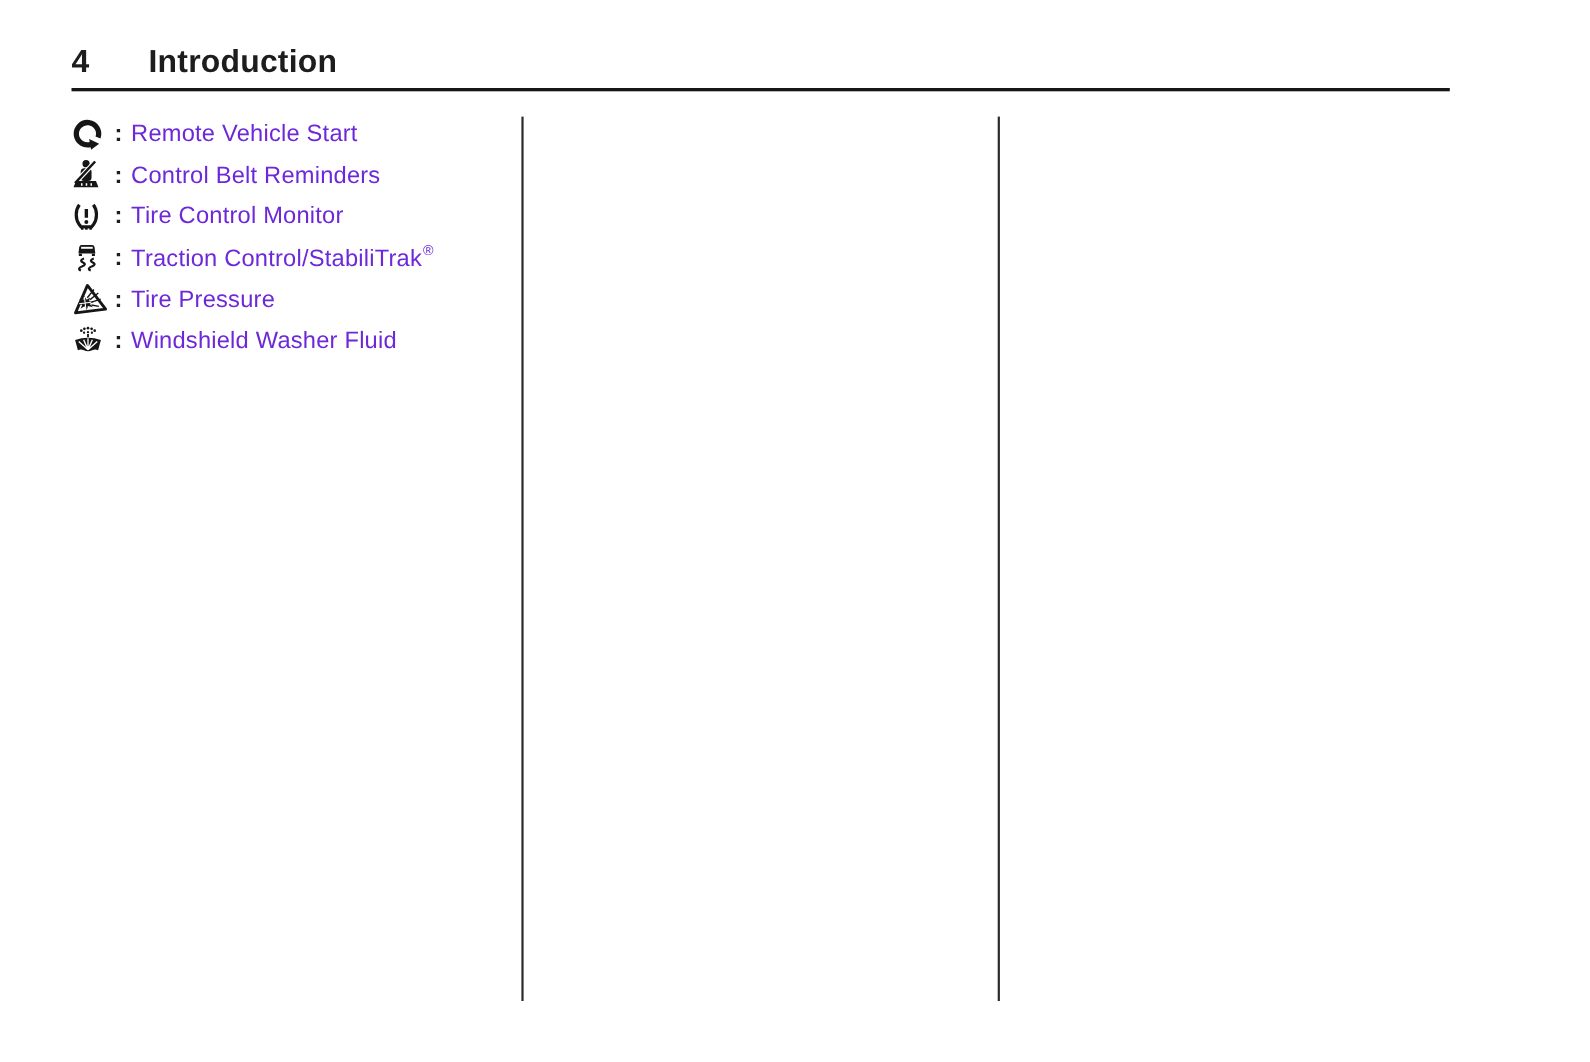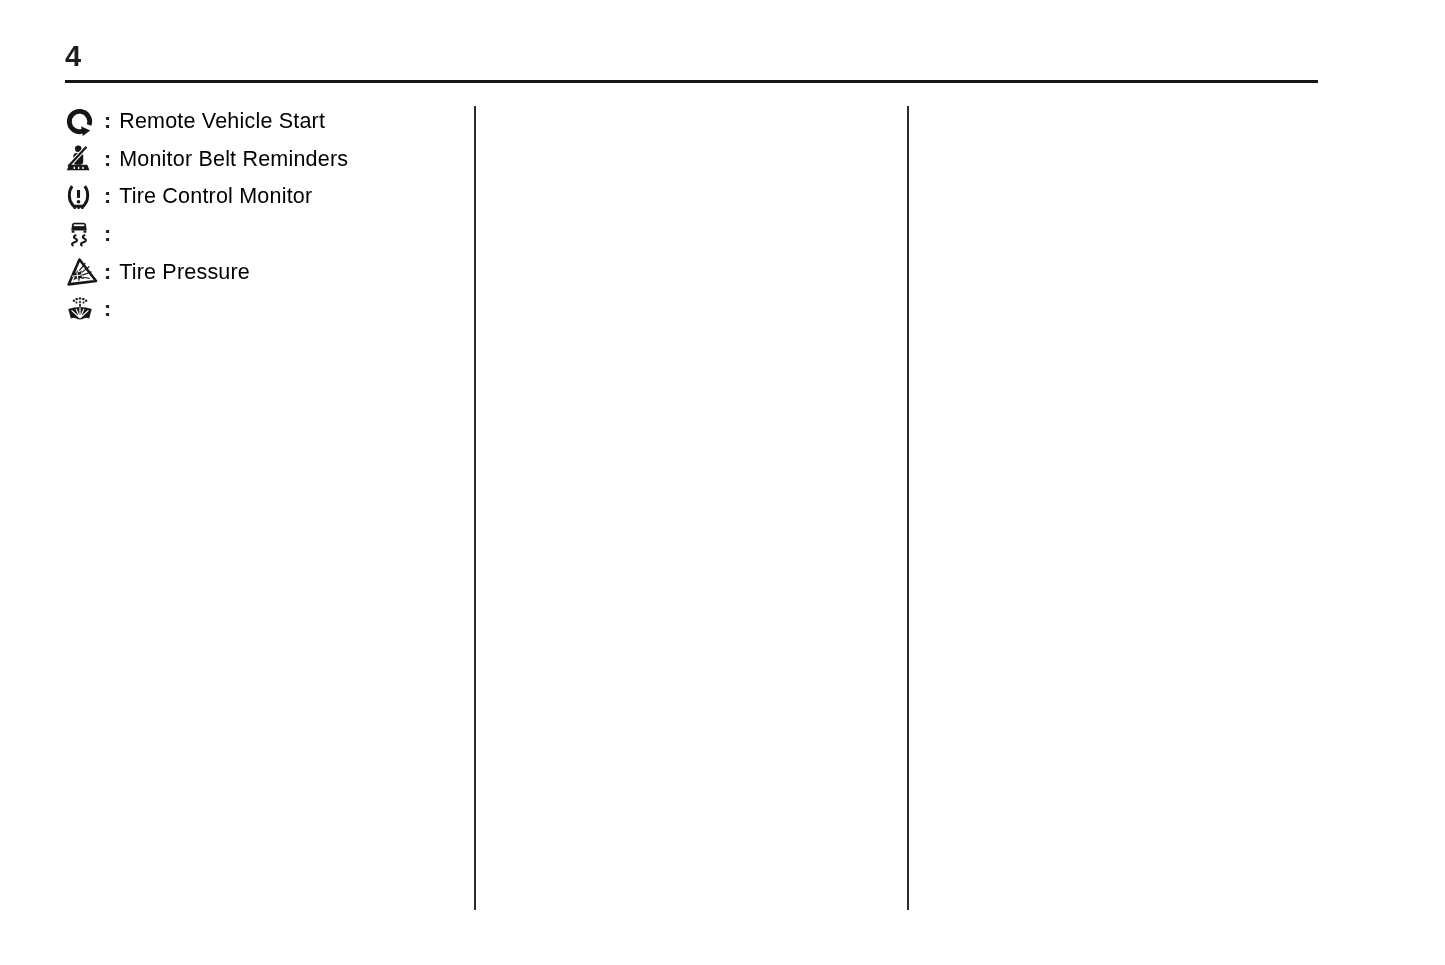--- a/index.html
+++ b/index.html
@@ -76,35 +76,36 @@
   .symbol-icon svg { display: block; }
   .symbol-sep {
     font-size: 21.5px;
     font-weight: bold;
     margin: 0 8px 0 0;
     color: #1d1d1d;
   }
   .symbol-label {
     font-size: 21.5px;
     letter-spacing: 0.2px;
-    color: #000000;
+    color: #6d28d9;
     white-space: nowrap;
   }
   sup.reg-mark {
     font-size: 13px;
     position: relative;
     top: -2px;
     margin-left: 1px;
   }
 </style>
 </head>
 <body>
 
 <header class="page-header">
   <span class="page-num">4</span>
+  <h1 class="page-title">Introduction</h1>
 </header>
 
 <div class="header-rule"></div>
 
 <div class="col-divider divider-left"></div>
 <div class="col-divider divider-right"></div>
 
 <ul class="symbol-list">
 
   <li class="symbol-row">
@@ -123,21 +124,21 @@
       <svg width="30" height="31" viewBox="0 0 32 32">
         <circle cx="15.2" cy="4.6" r="3.5" fill="#161616"></circle>
         <rect x="10" y="9" width="10.5" height="12.5" rx="3.4" fill="#161616"></rect>
         <path d="M24 2.5 L4.5 23.5" stroke="#ffffff" stroke-width="4.6" fill="none"></path>
         <path d="M24 2.5 L4.5 23.5" stroke="#161616" stroke-width="2.4" fill="none"></path>
         <path d="M5.5 21.5 H24.8 L27.2 27.5 H3 Z" fill="#161616"></path>
         <path d="M11 23.6 V26 M15.6 23.6 V26 M20.2 23.6 V26" stroke="#ffffff" stroke-width="1.5"></path>
       </svg>
     </span>
     <span class="symbol-sep">:</span>
-    <span class="symbol-label">Monitor Belt Reminders</span>
+    <span class="symbol-label">Control Belt Reminders</span>
   </li>
 
   <li class="symbol-row">
     <span class="symbol-icon">
       <svg width="29" height="30" viewBox="0 0 32 32">
         <path d="M9 4 C4.8 9.5 4.8 18.5 9 24 L10.8 26.2 H21.2 L23 24 C27.2 18.5 27.2 9.5 23 4" fill="none" stroke="#161616" stroke-width="3.2"></path>
         <path d="M10.6 28 h2.5 M14.8 28 h2.5 M19 28 h2.5" stroke="#161616" stroke-width="2.3"></path>
         <path d="M16 8.3 V17" stroke="#161616" stroke-width="3.4"></path>
         <circle cx="16" cy="21.3" r="2" fill="#161616"></circle>
       </svg>
@@ -151,20 +152,21 @@
       <svg width="30" height="31" viewBox="0 0 32 32">
         <path d="M7.8 11.8 L8.6 5.4 Q9 3.4 11 3.4 H21 Q23 3.4 23.4 5.4 L24.2 11.8 Z" fill="#161616"></path>
         <rect x="10.4" y="5.2" width="11.2" height="1.9" fill="#ffffff"></rect>
         <rect x="8.2" y="11.8" width="3" height="2.3" fill="#161616"></rect>
         <rect x="20.8" y="11.8" width="3" height="2.3" fill="#161616"></rect>
         <path d="M13.2 16.5 c-3.2 1 -3.6 2.7 -1 3.9 c2.6 1.2 2.2 2.9 -1 3.9 c-3.2 1 -3.6 2.7 -1 3.9" fill="none" stroke="#161616" stroke-width="2.2"></path>
         <path d="M13.2 16.5 c-3.2 1 -3.6 2.7 -1 3.9 c2.6 1.2 2.2 2.9 -1 3.9 c-3.2 1 -3.6 2.7 -1 3.9" transform="translate(9.5,0)" fill="none" stroke="#161616" stroke-width="2.2"></path>
       </svg>
     </span>
     <span class="symbol-sep">:</span>
+    <span class="symbol-label"><span>Traction Control/StabiliTrak</span><sup class="reg-mark">®</sup></span>
   </li>
 
   <li class="symbol-row">
     <span class="symbol-icon">
       <svg width="34" height="32" viewBox="0 0 34 32">
         <g transform="rotate(-7 17 16)">
           <path d="M17 3.4 L30.8 26.8 H3.2 Z" fill="#ffffff" stroke="#161616" stroke-width="2.6" stroke-linejoin="round"></path>
           <path d="M15.5 14.5 L22.5 7.8 M17.8 16.5 L26 11.5 M19 19 L27.5 17.2 M18.5 21.5 L25 23.5" stroke="#161616" stroke-width="1.2"></path>
           <polygon points="13,12.5 14.8,16.2 18,14.5 16.8,17.8 21,18.8 17,20.2 19.6,23.6 15.2,21.9 13.8,25.4 12,21.9 8.2,23.6 10.2,20.2 6.2,18.8 10,17.8 8.2,14.5 11.6,16.2" fill="#161616"></polygon>
           <path d="M13 13.5 V24.5 M7.5 19 H18.5" stroke="#ffffff" stroke-width="1"></path>
@@ -187,15 +189,16 @@
           <circle cx="12.2" cy="8" r="1.1"></circle>
           <circle cx="16" cy="7.4" r="1.1"></circle>
           <circle cx="19.8" cy="8" r="1.1"></circle>
         </g>
         <path d="M16 9.2 V12.4" stroke="#161616" stroke-width="1.8"></path>
         <path d="M3.5 15 Q16 10.8 28.5 15 L25.8 25 Q23 23.6 20 25 Q16 27 12 25 Q9 23.6 6.2 25 Z" fill="#161616"></path>
         <path d="M16 24.6 L7 16.4 M16 24.6 L11.8 14.8 M16 24.6 V13.4 M16 24.6 L20.2 14.8 M16 24.6 L25 16.4" stroke="#ffffff" stroke-width="1.3"></path>
       </svg>
     </span>
     <span class="symbol-sep">:</span>
+    <span class="symbol-label">Windshield Washer Fluid</span>
   </li>
 
 </ul>
 
 </body></html>

